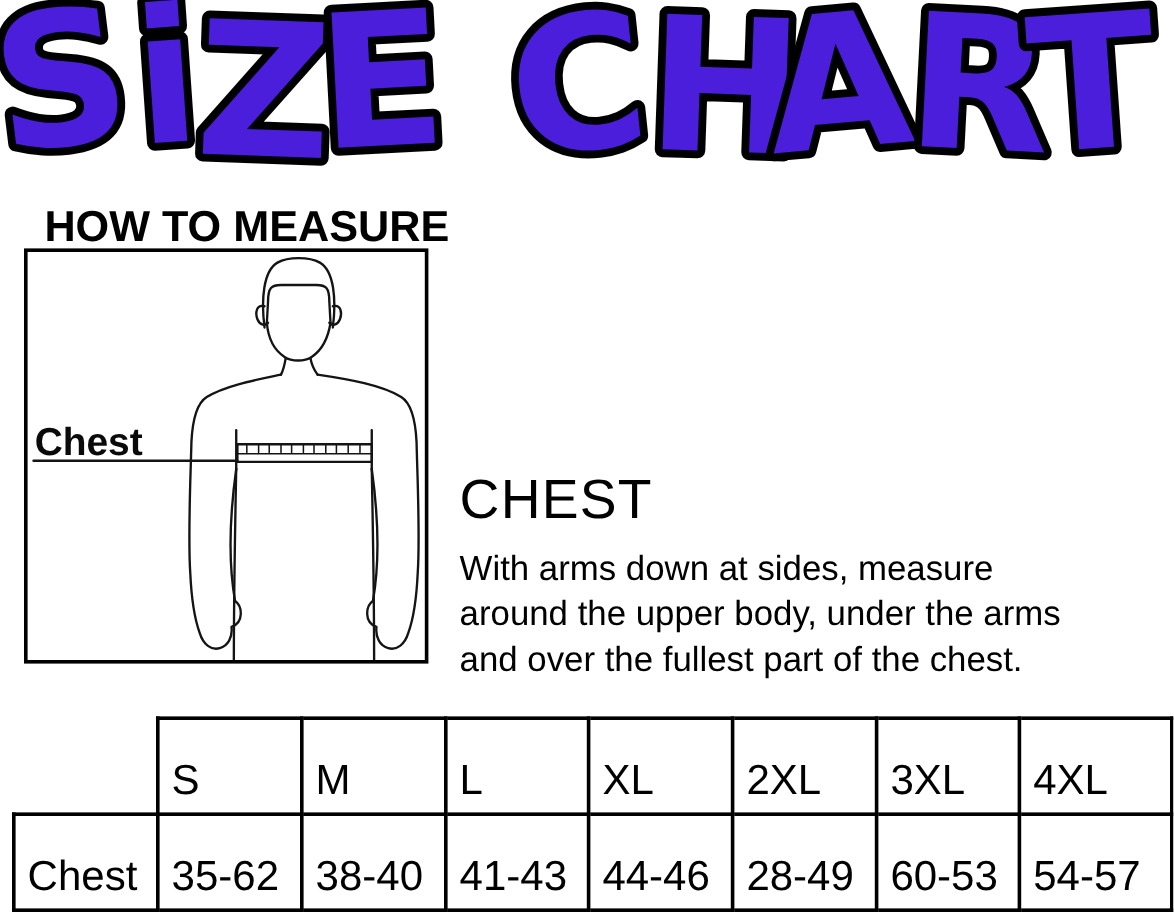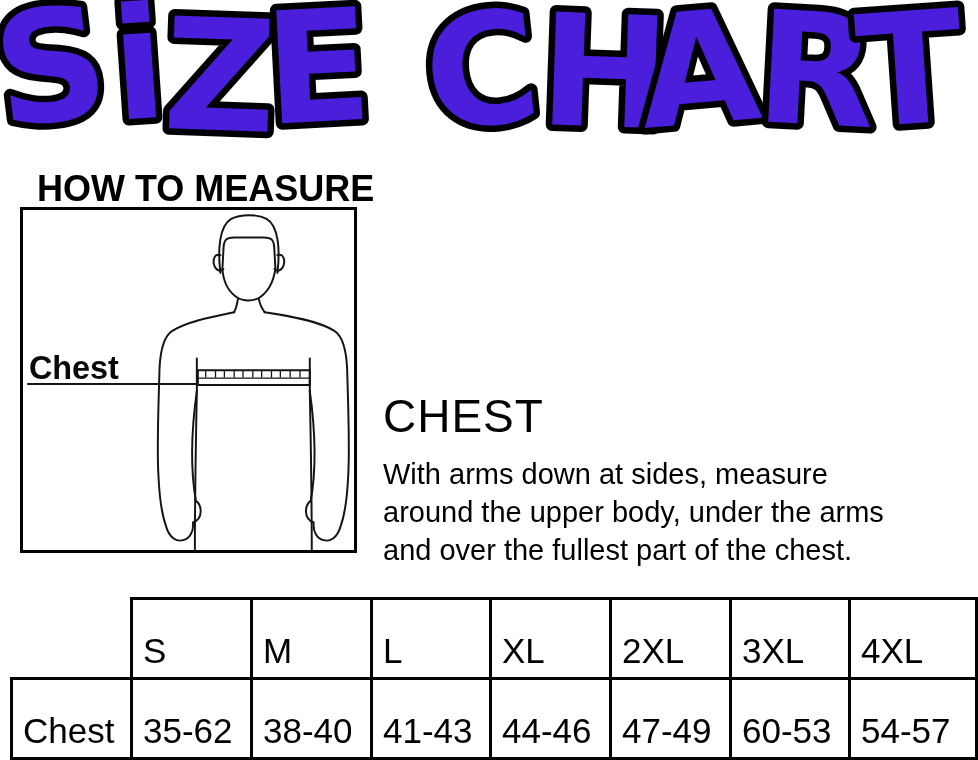--- a/index.html
+++ b/index.html
@@ -134,20 +134,20 @@
       <th>2XL</th>
       <th>3XL</th>
       <th>4XL</th>
     </tr>
     <tr>
       <td>Chest</td>
       <td>35-62</td>
       <td>38-40</td>
       <td>41-43</td>
       <td>44-46</td>
-      <td>47-49</td>
+      <td>28-49</td>
       <td>60-53</td>
       <td>54-57</td>
     </tr>
   </tbody>
     </table>
 
 </div>
 
 </body></html>

